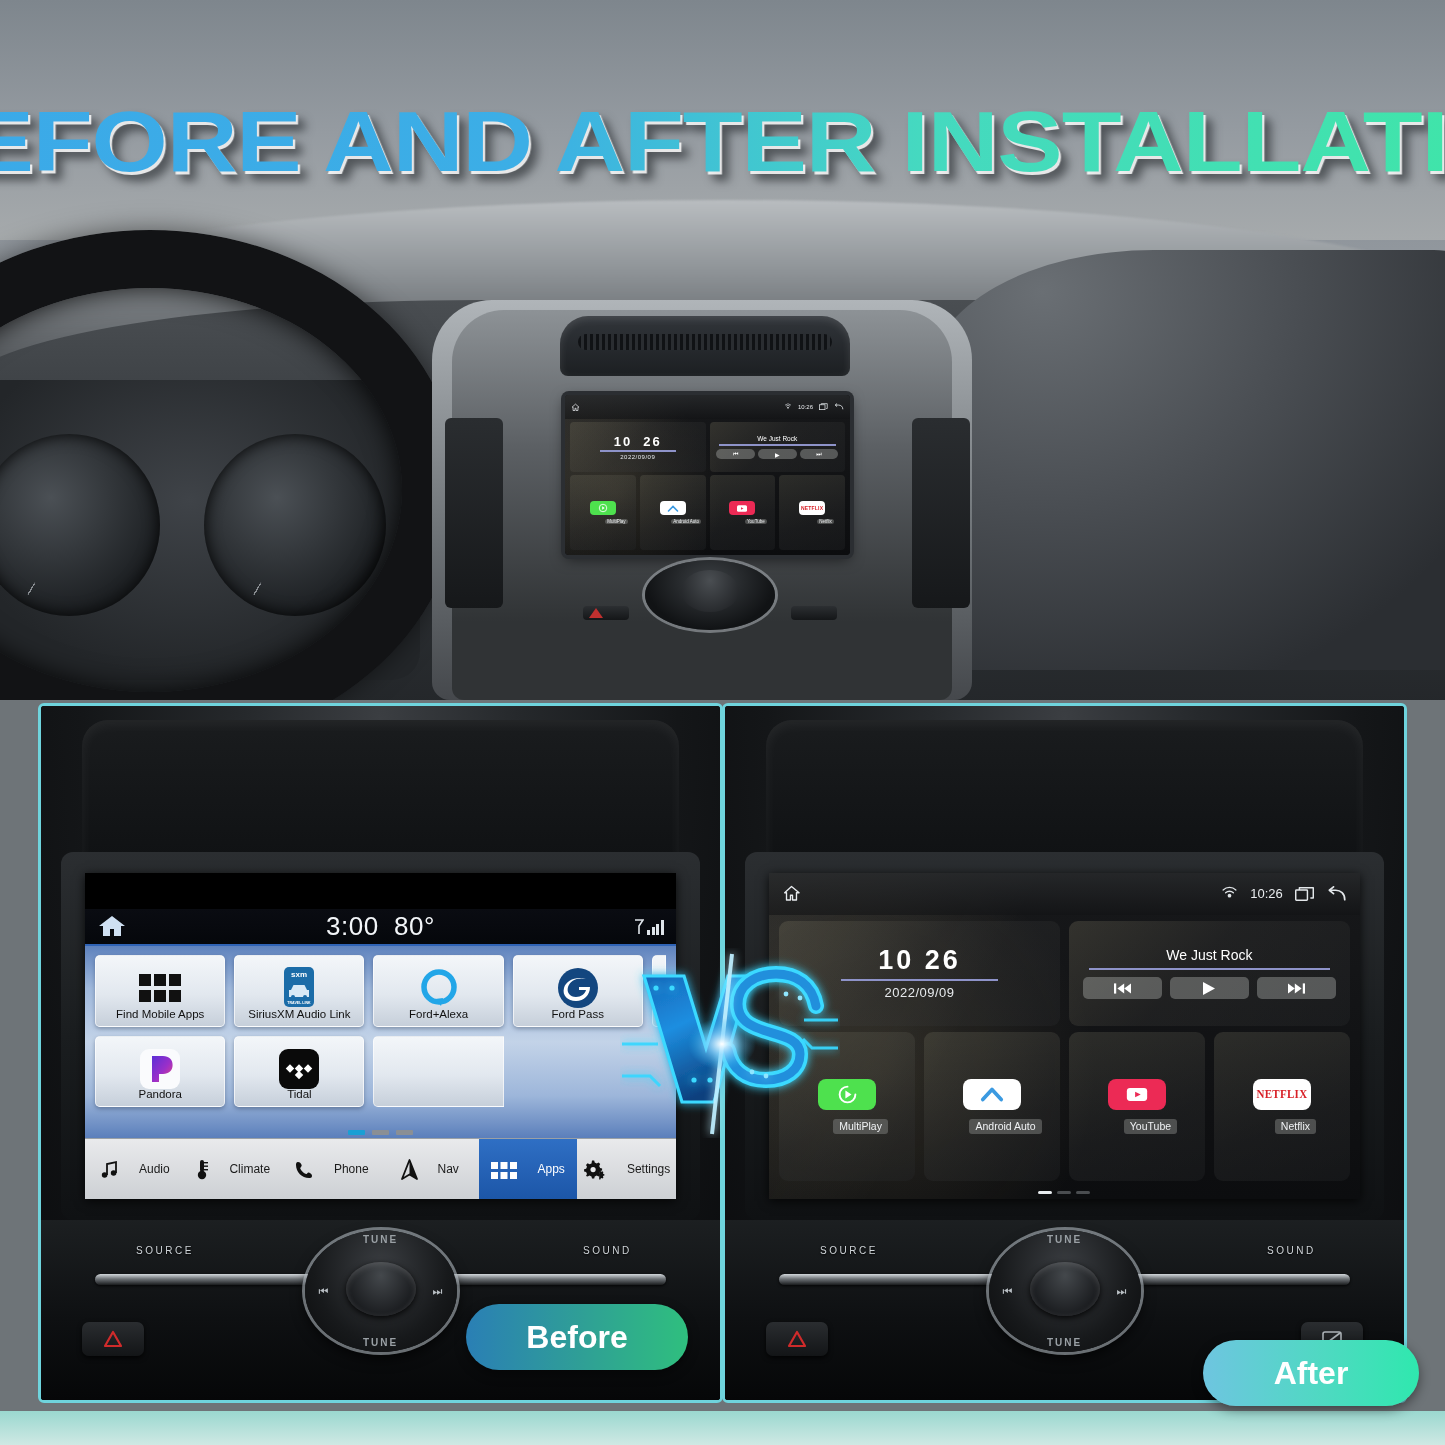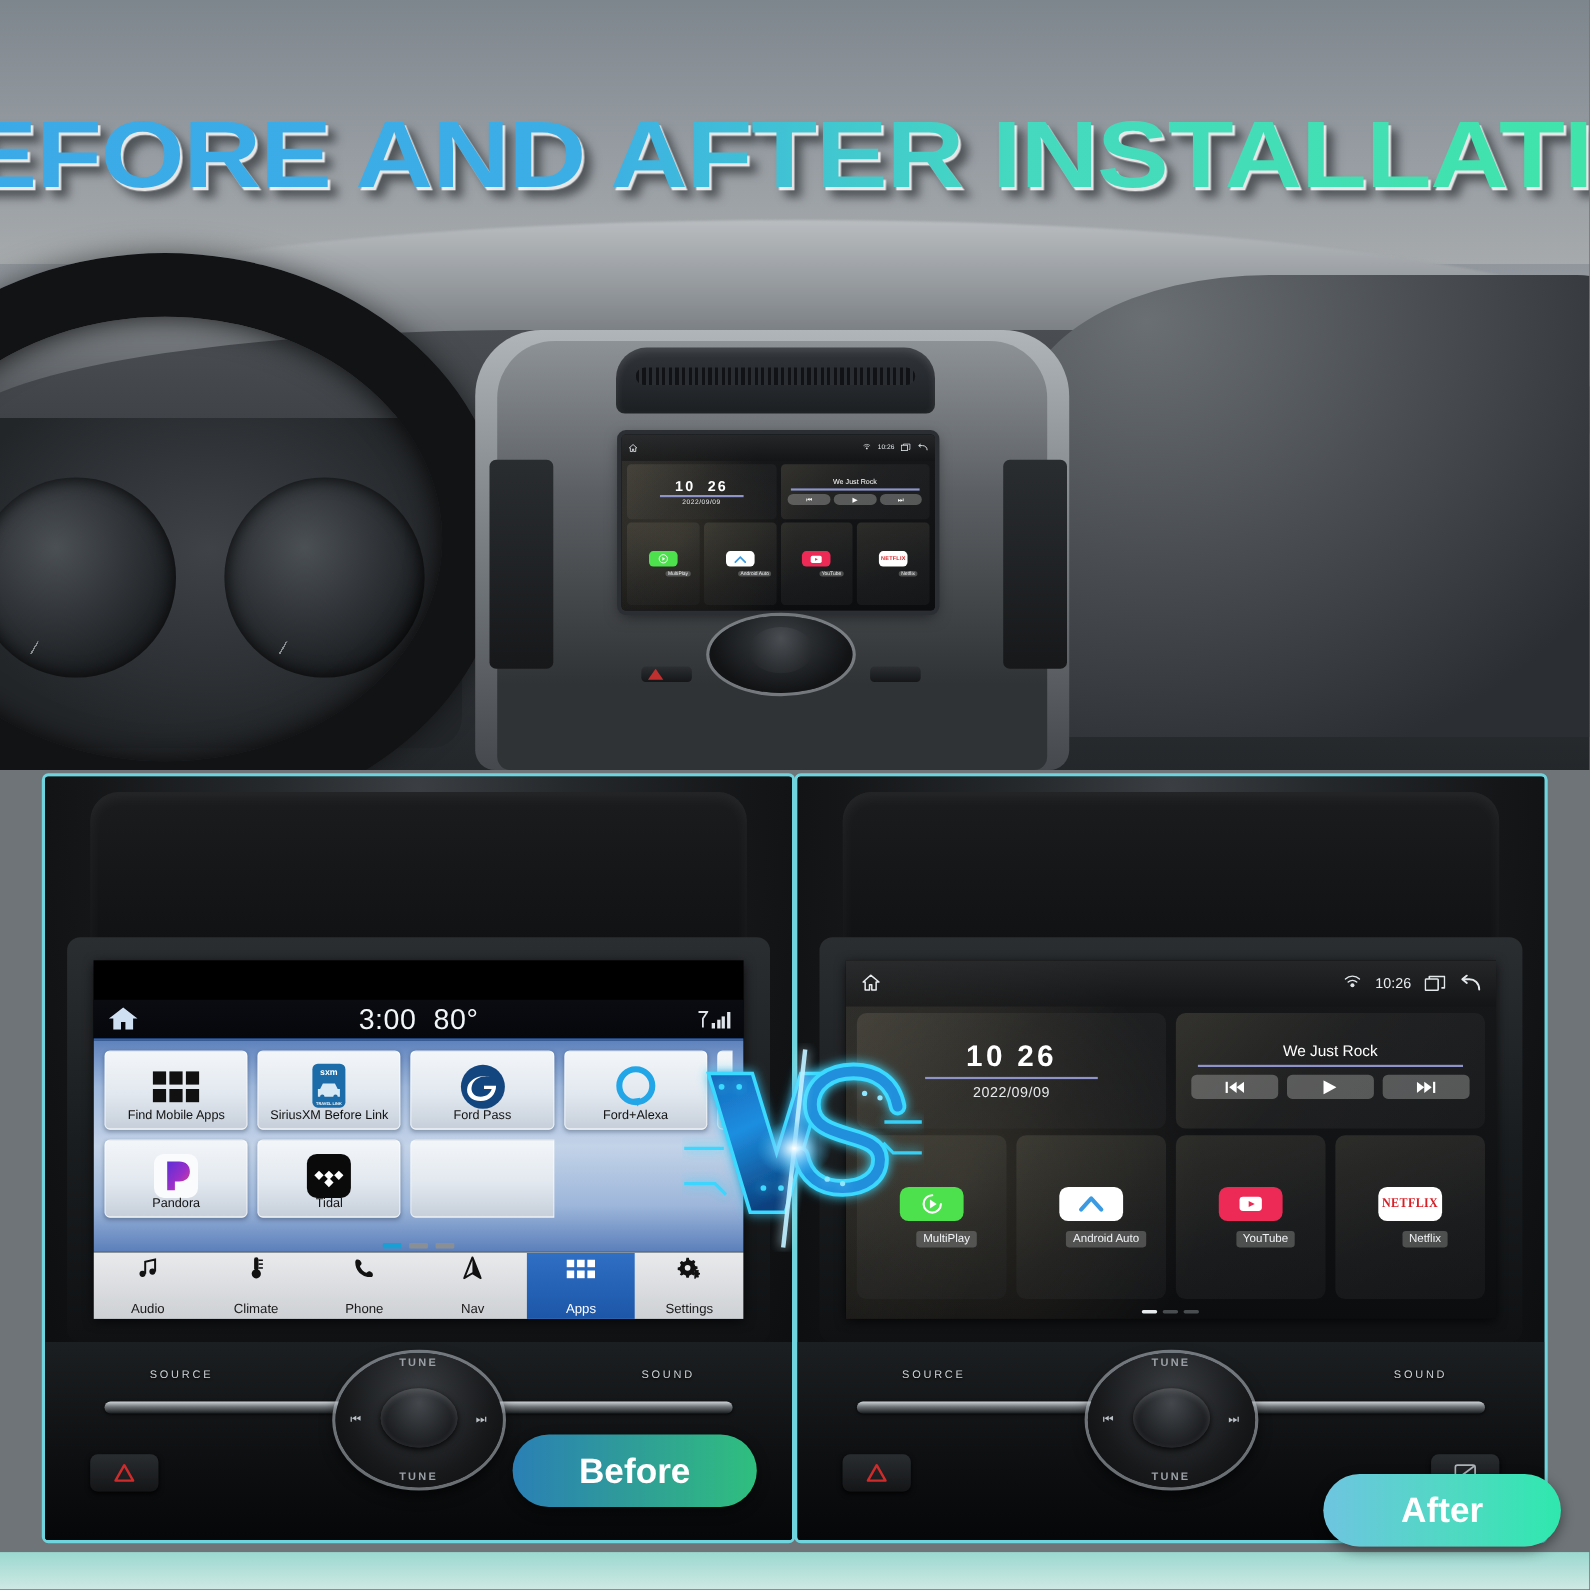--- a/index.html
+++ b/index.html
@@ -222,21 +222,21 @@
     border-radius:5px 0 0 5px; border:1px solid rgba(255,255,255,.6);
   }
   .dots{ position:absolute; left:0; right:0; bottom:3px; display:flex; justify-content:center; gap:7px; }
   .dots i{ display:block; width:17px; height:5px; background:#8a8f95; border-radius:1px; }
   .dots i.on{ background:#1a9fd4; }
   .sync-nav{
     height:21%; background:linear-gradient(180deg,#e9eaec,#cdd0d4);
     display:flex; border-top:1px solid #9aa0a6;
   }
   .navitem{
-    flex:1; display:flex; flex-direction:column; align-items:center; justify-content:center;
+    flex:1; display:flex; flex-direction:row; align-items:center; justify-content:center;
     gap:20px; font-size:12px; color:#1a1a1a; position:relative;
   }
   .navitem.active{ background:linear-gradient(180deg,#2f6fc4,#1c56a8); color:#fff; }
   .navicon{ height:22px; display:flex; align-items:flex-end; justify-content:center; }
 
   
   .andr{
     position:absolute; inset:0;
     background:
       radial-gradient(circle at 18% 62%, rgba(190,170,120,.16) 0%, transparent 42%),
@@ -482,41 +482,41 @@
                 <rect x="5" y="1" width="30" height="40" rx="5" fill="#1b6ca8"></rect>
                 <text x="20" y="11" font-size="8" font-family="Liberation Sans, sans-serif" font-weight="bold" fill="#fff" text-anchor="middle">sxm</text>
                 <path d="M10 24h20v7H10z" fill="#d8e9f6"></path>
                 <path d="M12 24l2.5-5h11l2.5 5z" fill="#d8e9f6"></path>
                 <circle cx="14" cy="31" r="2" fill="#1b6ca8"></circle>
                   <circle cx="26" cy="31" r="2" fill="#1b6ca8"></circle>
                 <rect x="7" y="34" width="26" height="5" fill="#1b6ca8"></rect>
                 <text x="20" y="38.2" font-size="3.6" font-family="Liberation Sans, sans-serif" font-weight="bold" fill="#fff" text-anchor="middle">TRAVEL LINK</text>
               </svg>
             </div>
-            <div class="lab">SiriusXM Before Link</div>
+            <div class="lab">SiriusXM Audio Link</div>
+          </div>
+
+          <div class="tile">
+            <div class="ico">
+              <svg width="44" height="44" viewBox="0 0 44 44">
+                <circle cx="22" cy="21" r="15" fill="none" stroke="#22a6e8" stroke-width="5.5"></circle>
+                <path d="M18 33l6 7 2-8z" fill="#22a6e8"></path>
+              </svg>
+            </div>
+            <div class="lab">Ford+Alexa</div>
           </div>
 
           <div class="tile">
             <div class="ico">
               <svg width="44" height="44" viewBox="0 0 44 44">
                 <circle cx="22" cy="22" r="20" fill="#13467f"></circle>
                 <path d="M30 13c-8-2-16 1-18 8-1.6 5.6 2 10 8 10 5 0 9-3 10-7h-7v-3h11c0 8-6 14-14 14-8.5 0-14-5.6-12-13 2-7.4 12-12 22-9z" fill="#fff"></path>
               </svg>
             </div>
             <div class="lab">Ford Pass</div>
-          </div>
-
-          <div class="tile">
-            <div class="ico">
-              <svg width="44" height="44" viewBox="0 0 44 44">
-                <circle cx="22" cy="21" r="15" fill="none" stroke="#22a6e8" stroke-width="5.5"></circle>
-                <path d="M18 33l6 7 2-8z" fill="#22a6e8"></path>
-              </svg>
-            </div>
-            <div class="lab">Ford+Alexa</div>
           </div>
 
           <div class="tile-half"></div>
 
 
           <div class="tile">
             <div class="ico">
               <svg width="42" height="42" viewBox="0 0 42 42">
                 <rect x="1" y="1" width="40" height="40" rx="9" fill="#fafbfd"></rect>
                 <defs>

